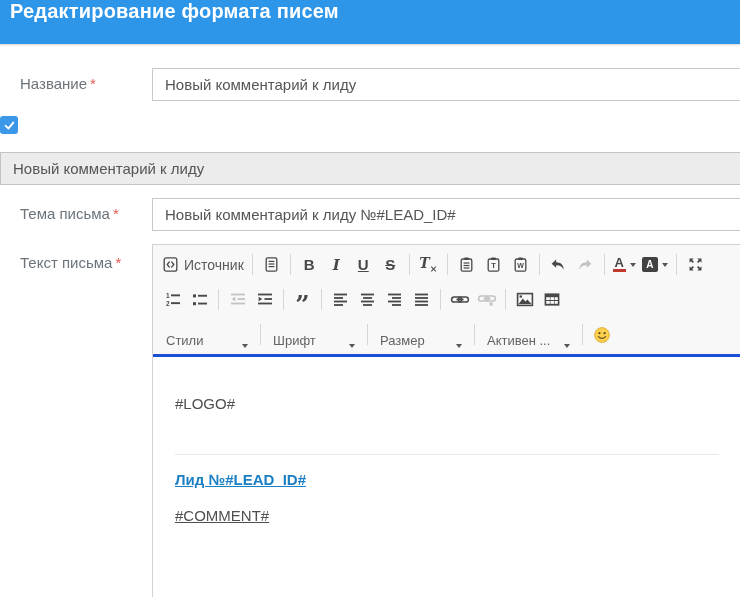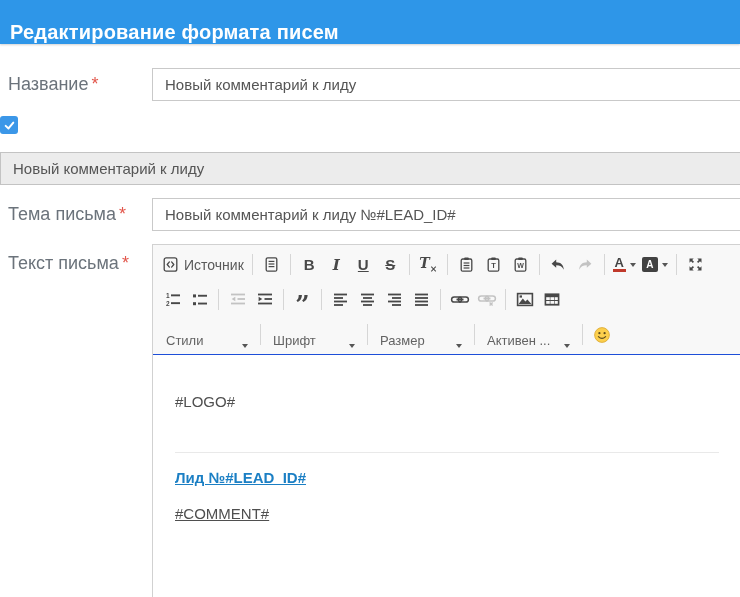--- a/index.html
+++ b/index.html
@@ -6,51 +6,51 @@
   html,body { margin:0; padding:0; }
   body {
     width:740px; height:597px; overflow:hidden;
     background:#fff;
     font-family:"Liberation Sans", sans-serif;
     color:#555;
   }
   
   .page-header {
     height:44px; background:#2e96e8;
-    display:flex; align-items:flex-end; padding:0 10px;
+    display:flex; align-items:flex-start; padding:0 10px;
     box-shadow:0 1px 2px rgba(0,0,0,.18);
     position:relative; z-index:2;
   }
   .page-header h1 {
     margin:0; color:#fff; font-size:20px; font-weight:600; letter-spacing:.2px;
   }
   
   .form { padding-top:24px; }
   .row { display:flex; align-items:flex-start; margin-bottom:13px; }
   .lbl {
-    width:152px; flex:0 0 152px; padding:7px 6px 0 8px;
-    font-size:18px; color:#6b737b; line-height:18px;
+    width:152px; flex:0 0 152px; padding:7px 6px 0 20px;
+    font-size:15px; color:#6b737b; line-height:18px;
   }
   .req { color:#e2574c; margin-left:3px; }
   .field { flex:1 1 auto; margin-right:-2px; }
   .txt-input {
     width:100%; height:33px; border:1px solid #c9c9c9; border-radius:0;
     padding:5px 12px; font-size:15px; color:#555;
     font-family:"Liberation Sans", sans-serif; background:#fff; outline:none;
   }
   .txt-input:disabled { background:#ececec; color:#555; border-color:#c3c3c3; }
   .row-check { margin:14px 0 18px; }
   .checkbox {
     width:18px; height:18px; margin-top:1px; border-radius:3px;
     background:#3b97e8; display:flex; align-items:center; justify-content:center;
     cursor:pointer;
   }
   
   .editor { border:1px solid #d1d1d1; background:#fff; }
-  .toolbar { background:#f8f8f8; border-bottom:1px solid #1d4ed8; padding:2px 6px; }
+  .toolbar { background:#f8f8f8; border-bottom:3px solid #1d4ed8; padding:2px 6px; }
   .tb-row { display:flex; align-items:center; height:35px; }
   .tb-btn {
     min-width:27px; height:26px; padding:0 3px;
     display:flex; align-items:center; justify-content:center;
     color:#484848; border-radius:2px; cursor:pointer; user-select:none;
   }
   .tb-btn.dis { color:#c3c3c3; cursor:default; }
   .tb-sep { width:1px; height:21px; background:#d6d6d6; margin:0 5px; flex:0 0 1px; }
   .src-label { font-size:14px; color:#5a5a5a; margin-left:5px; }
   .glyph-b { font-size:15px; font-weight:800; }

